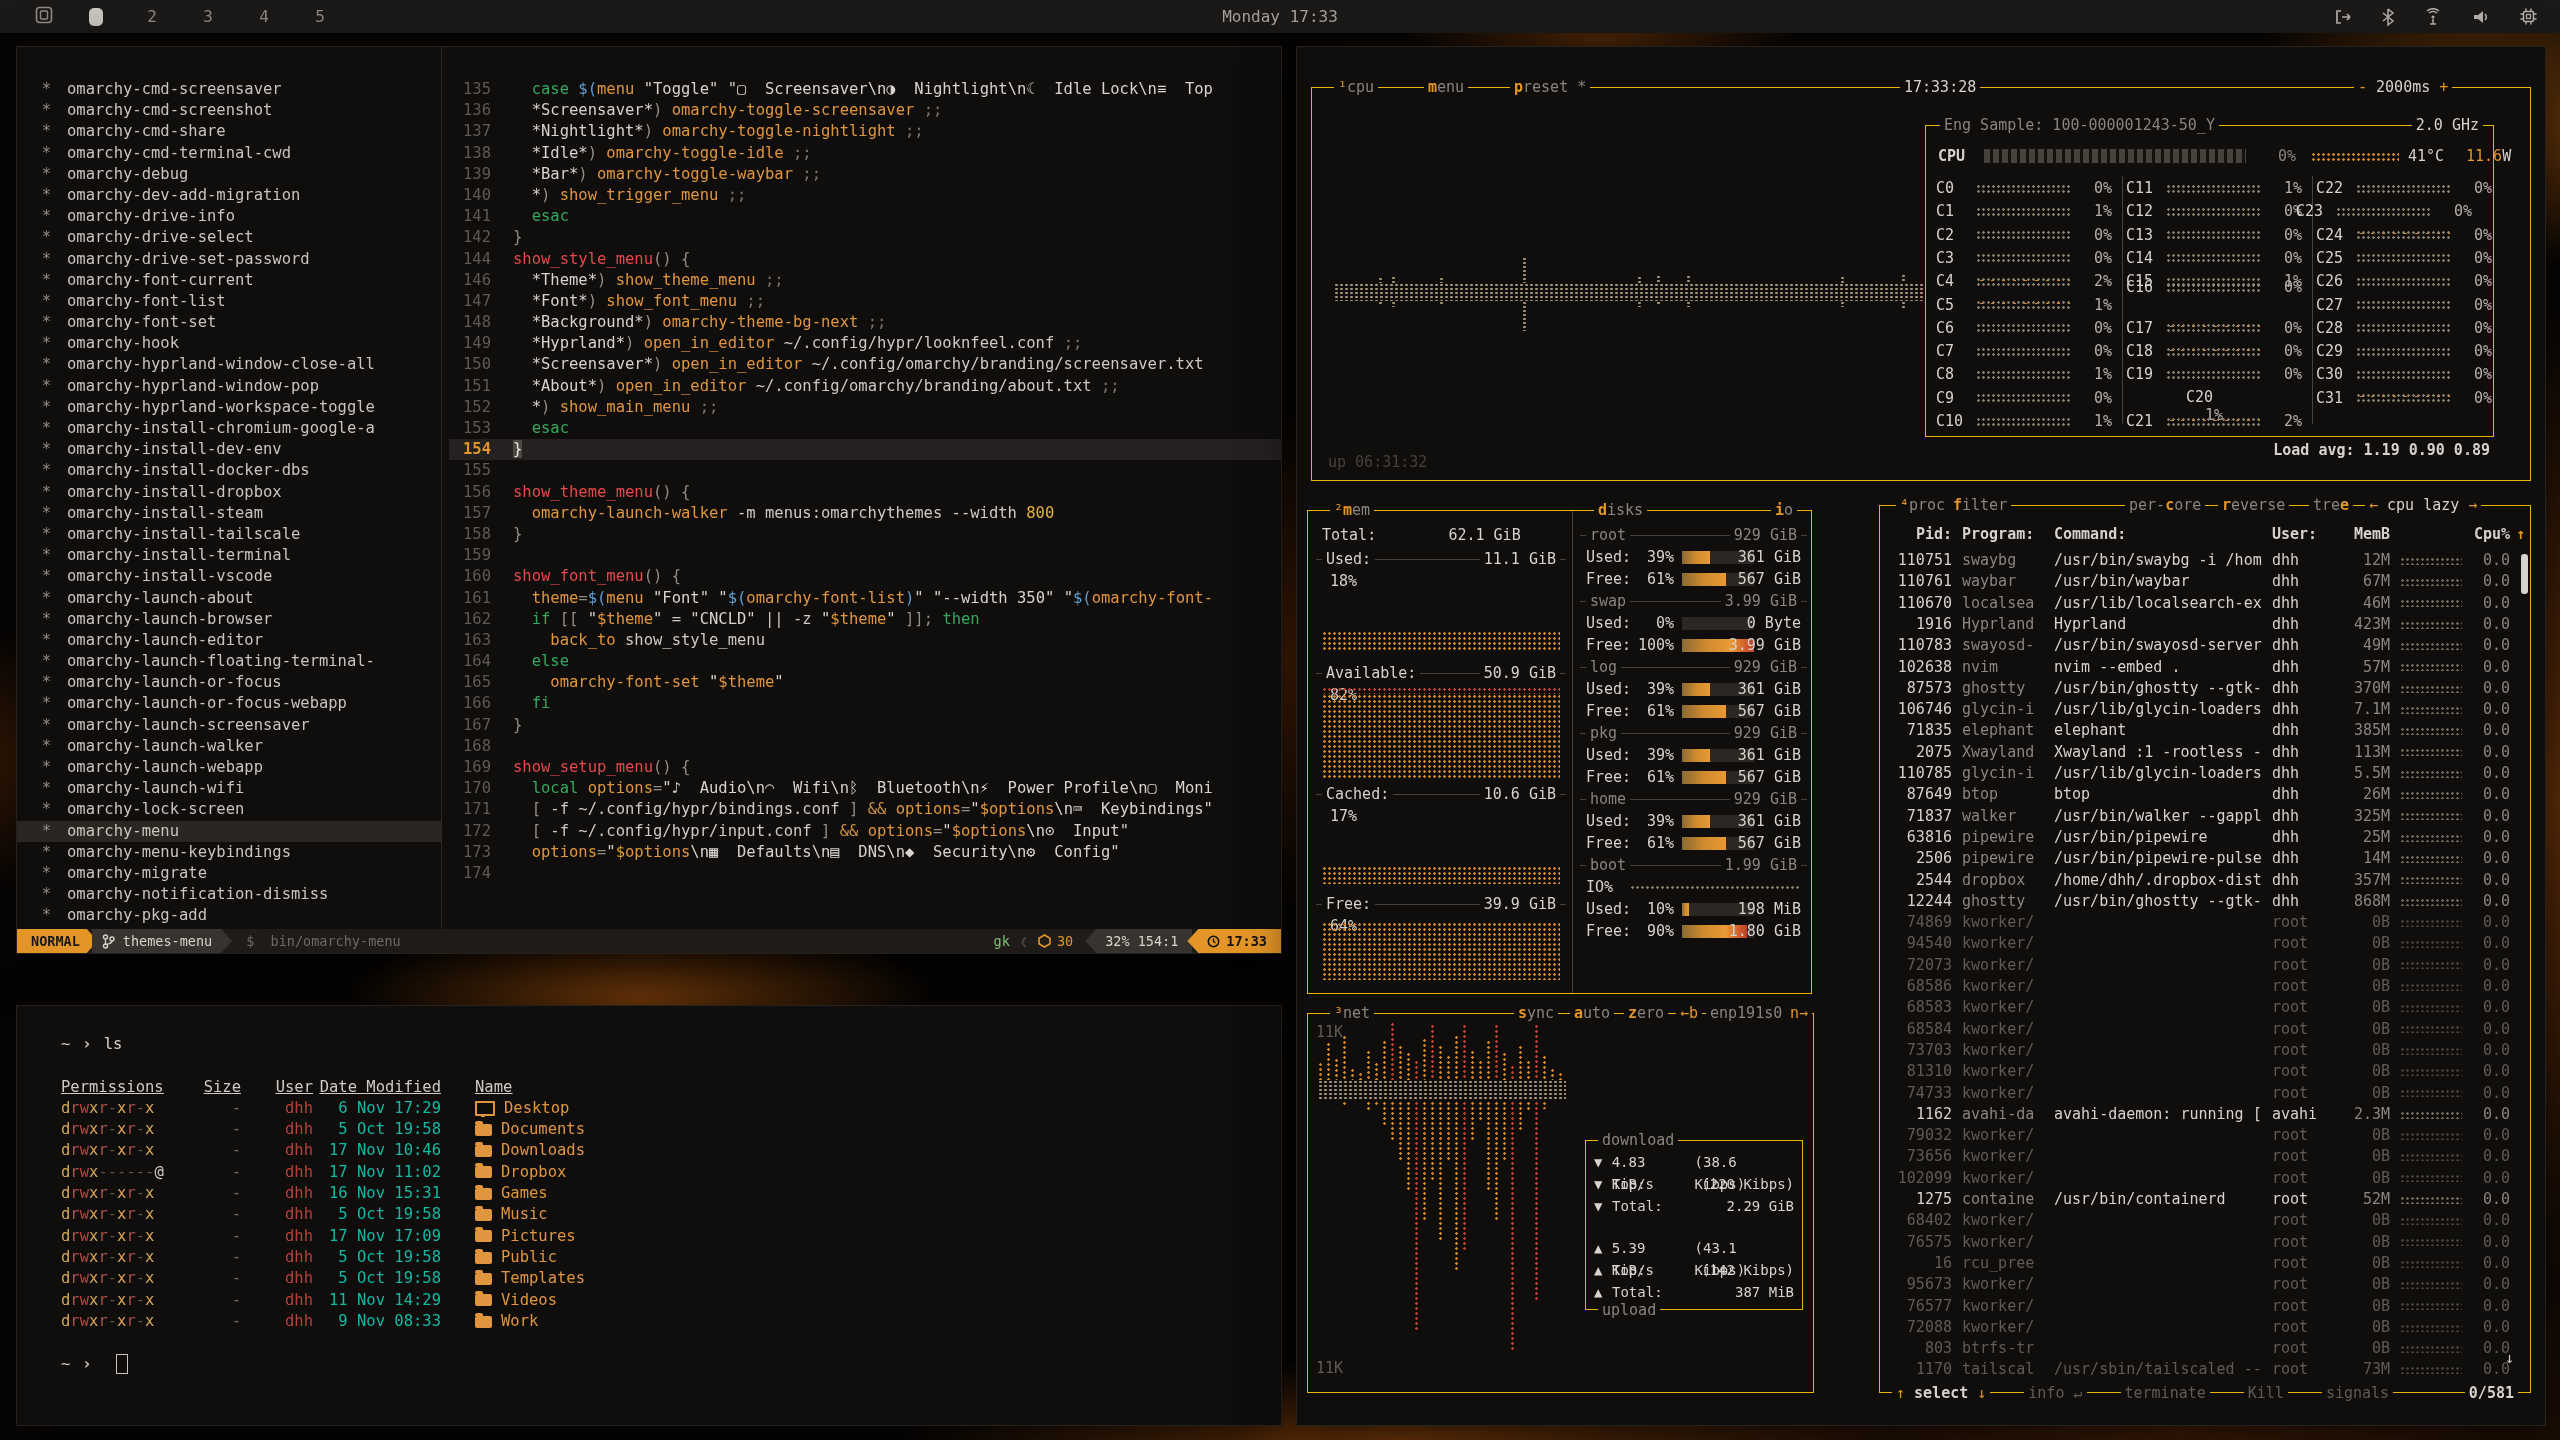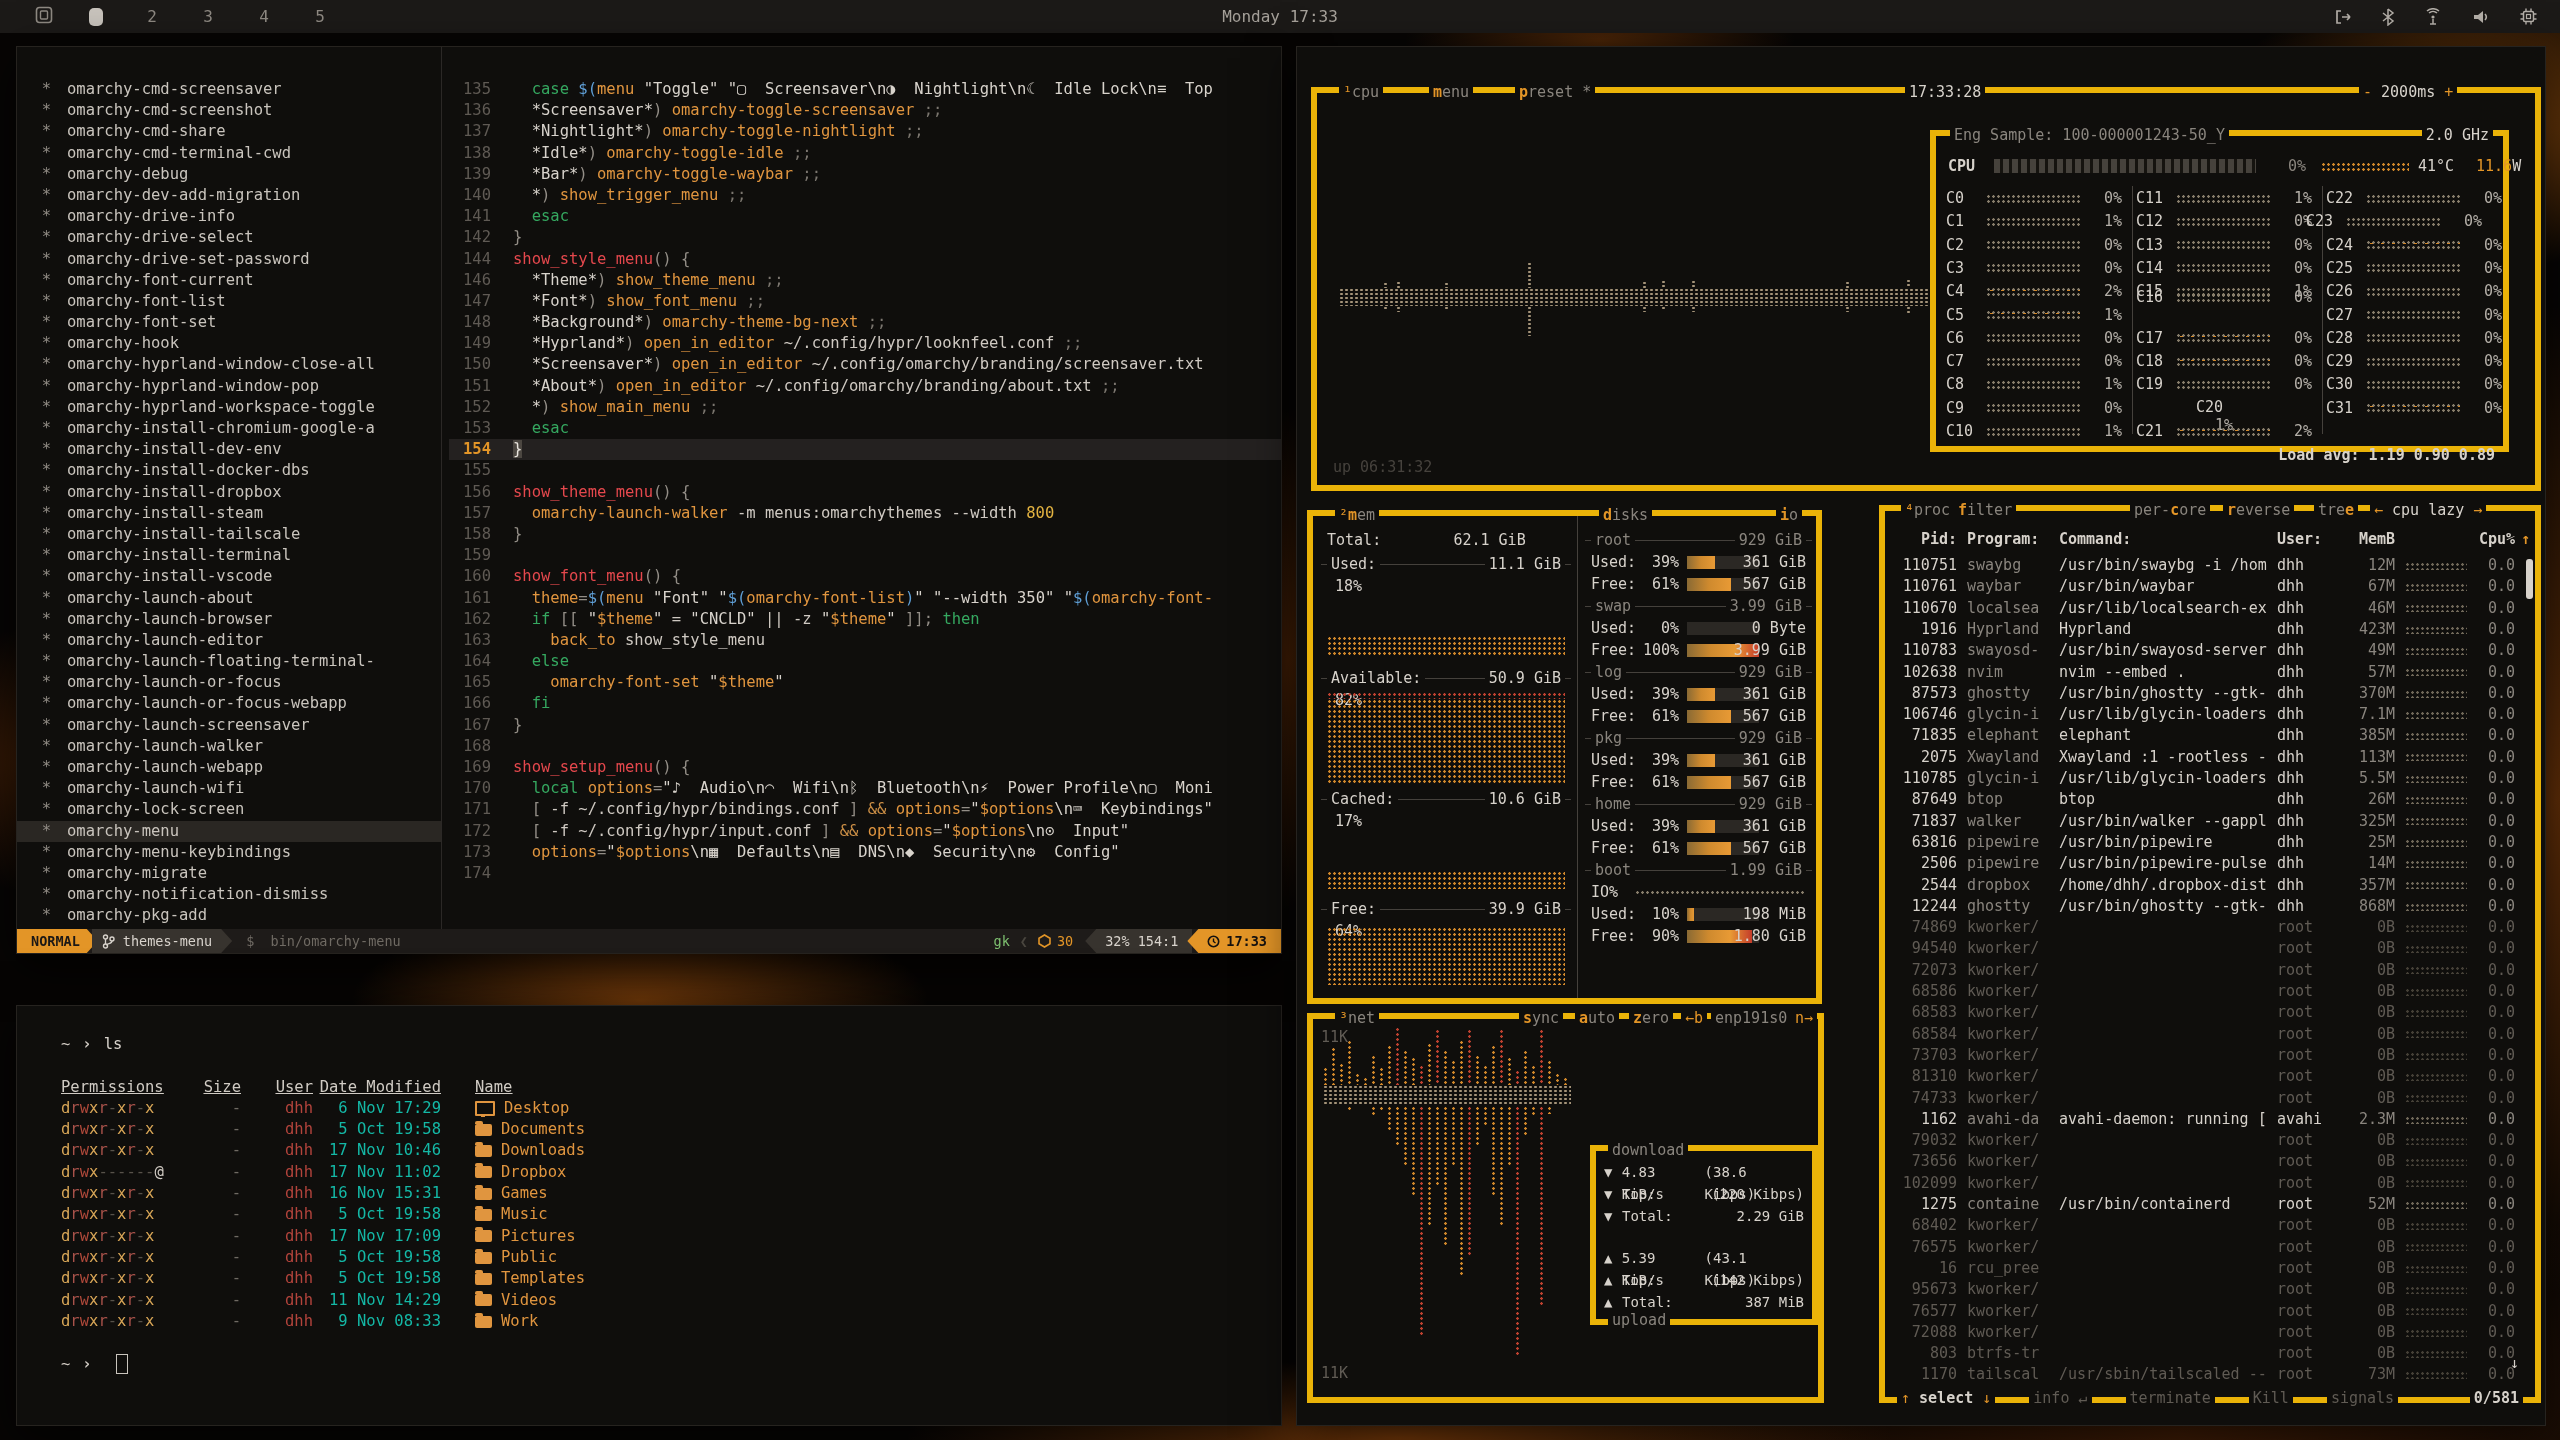--- a/index.html
+++ b/index.html
@@ -68,21 +68,21 @@
   .c-date{width:128px;text-align:right;color:#14b8a6;}
   .c-name{margin-left:34px;color:#e0953f;display:flex;align-items:center;}
   .p-d{color:#d8a657}.p-r{color:#a8524a}.p-w{color:#b0493a}.p-x{color:#d8a657}.p-dash{color:#57524a}.p-at{color:#cfc9c2}
   .fico{display:inline-block;width:17px;height:12px;background:#e0953f;border-radius:2px;position:relative;margin-right:9px;flex:none;}
   .fico::before{content:"";position:absolute;top:-3px;left:0;width:8px;height:3px;background:#e0953f;border-radius:2px 2px 0 0;}
   .mico{display:inline-block;width:16px;height:11px;border:2px solid #e0953f;border-radius:1px;position:relative;margin-right:9px;flex:none;}
   .mico::after{content:"";position:absolute;left:4px;top:11px;width:4px;height:3px;background:#e0953f;}
   .hollowcur{display:inline-block;width:10px;height:18px;border:1.5px solid #c9c4bd;vertical-align:-3px;margin-left:12px;}
   
   #w-btop{font-size:15px;color:#d7d2cb;}
-  .bx{position:absolute;border:6px solid #eab308;}
+  .bx{position:absolute;border:1px solid #eab308;}
   .bt{position:absolute;top:-11px;background:#0f0e0c;padding:0 4px;color:#9a958e;font-size:15px;line-height:20px;white-space:pre;}
   .hk{color:#e39527;font-weight:bold;}
   .wh{color:#d7d2cb;}
   .or{color:#e39527;}
   .dim{color:#8a857e;}
   .vdim{color:#605b54;}
   .r{position:absolute;white-space:pre;line-height:20px;}
   .hr{position:absolute;height:20px;line-height:20px;white-space:pre;}
   .hr::before{content:"";position:absolute;left:-6px;right:-6px;top:10px;border-top:1px solid #45413c;}
   .hr .lbl{position:relative;background:#0f0e0c;padding:0 4px;}

